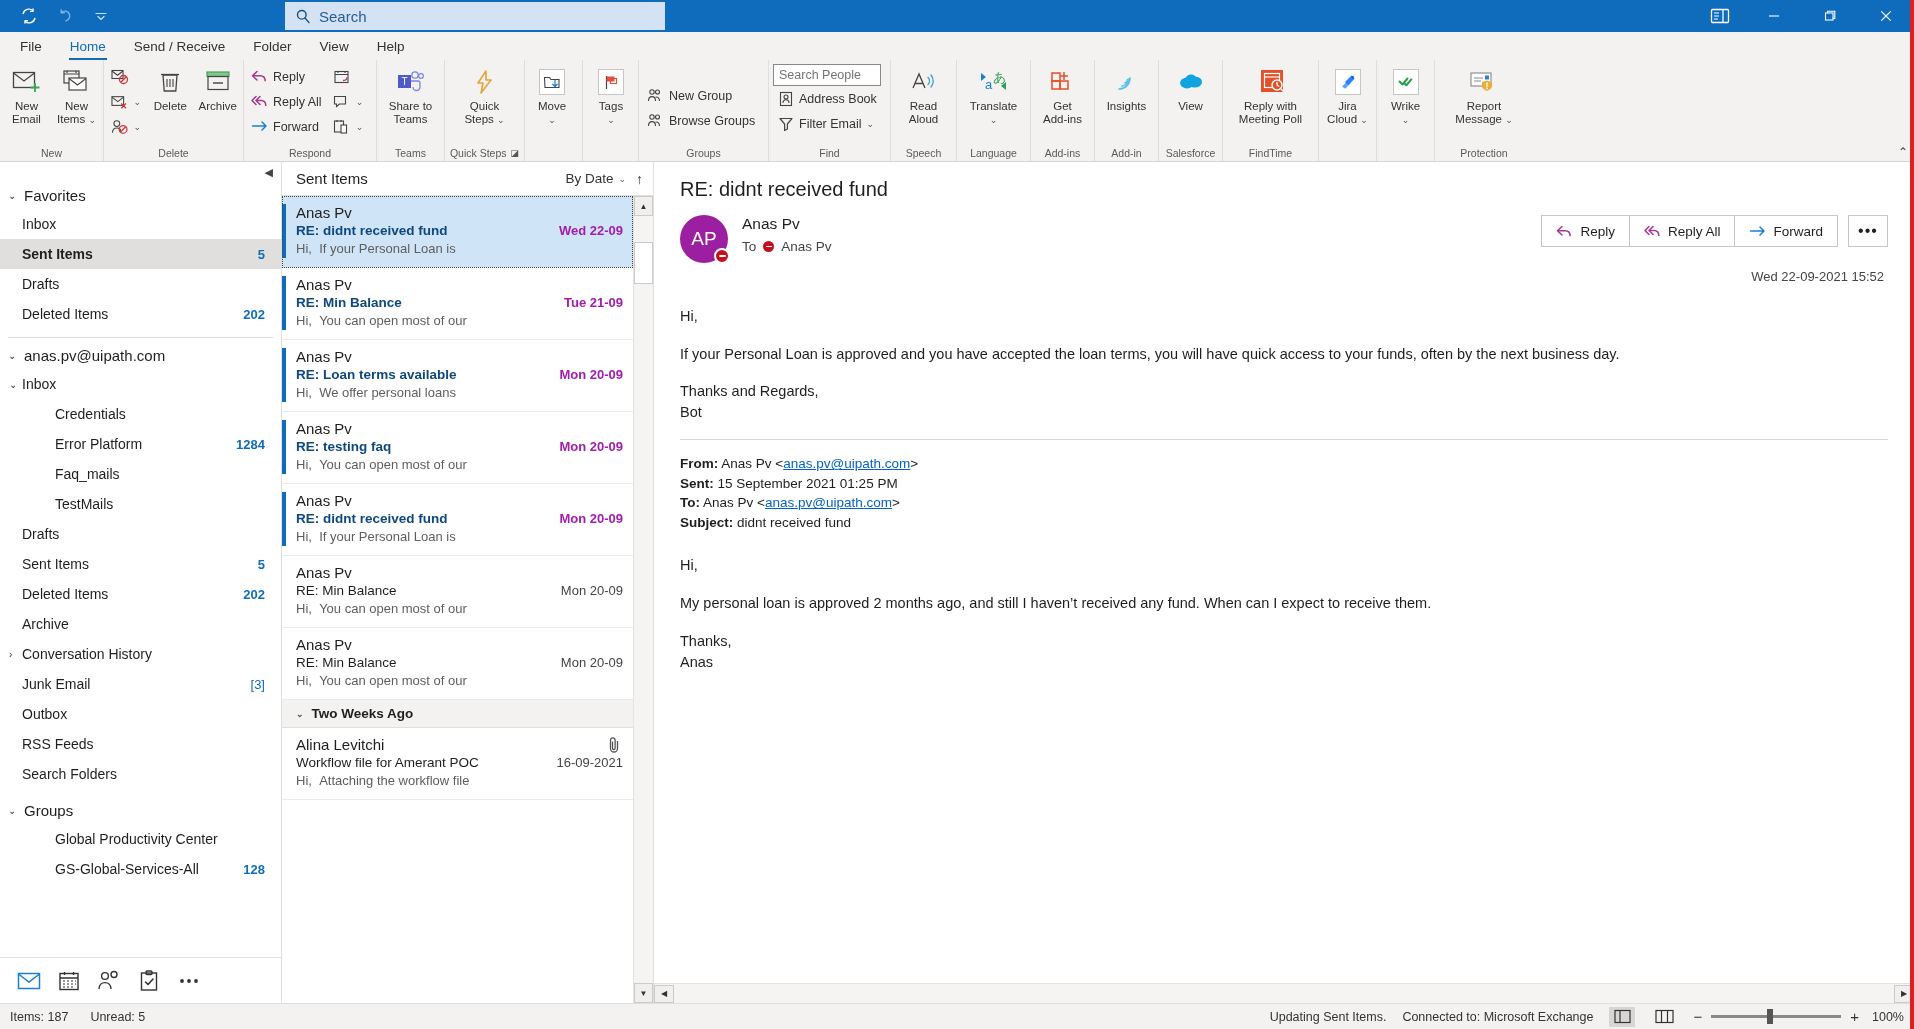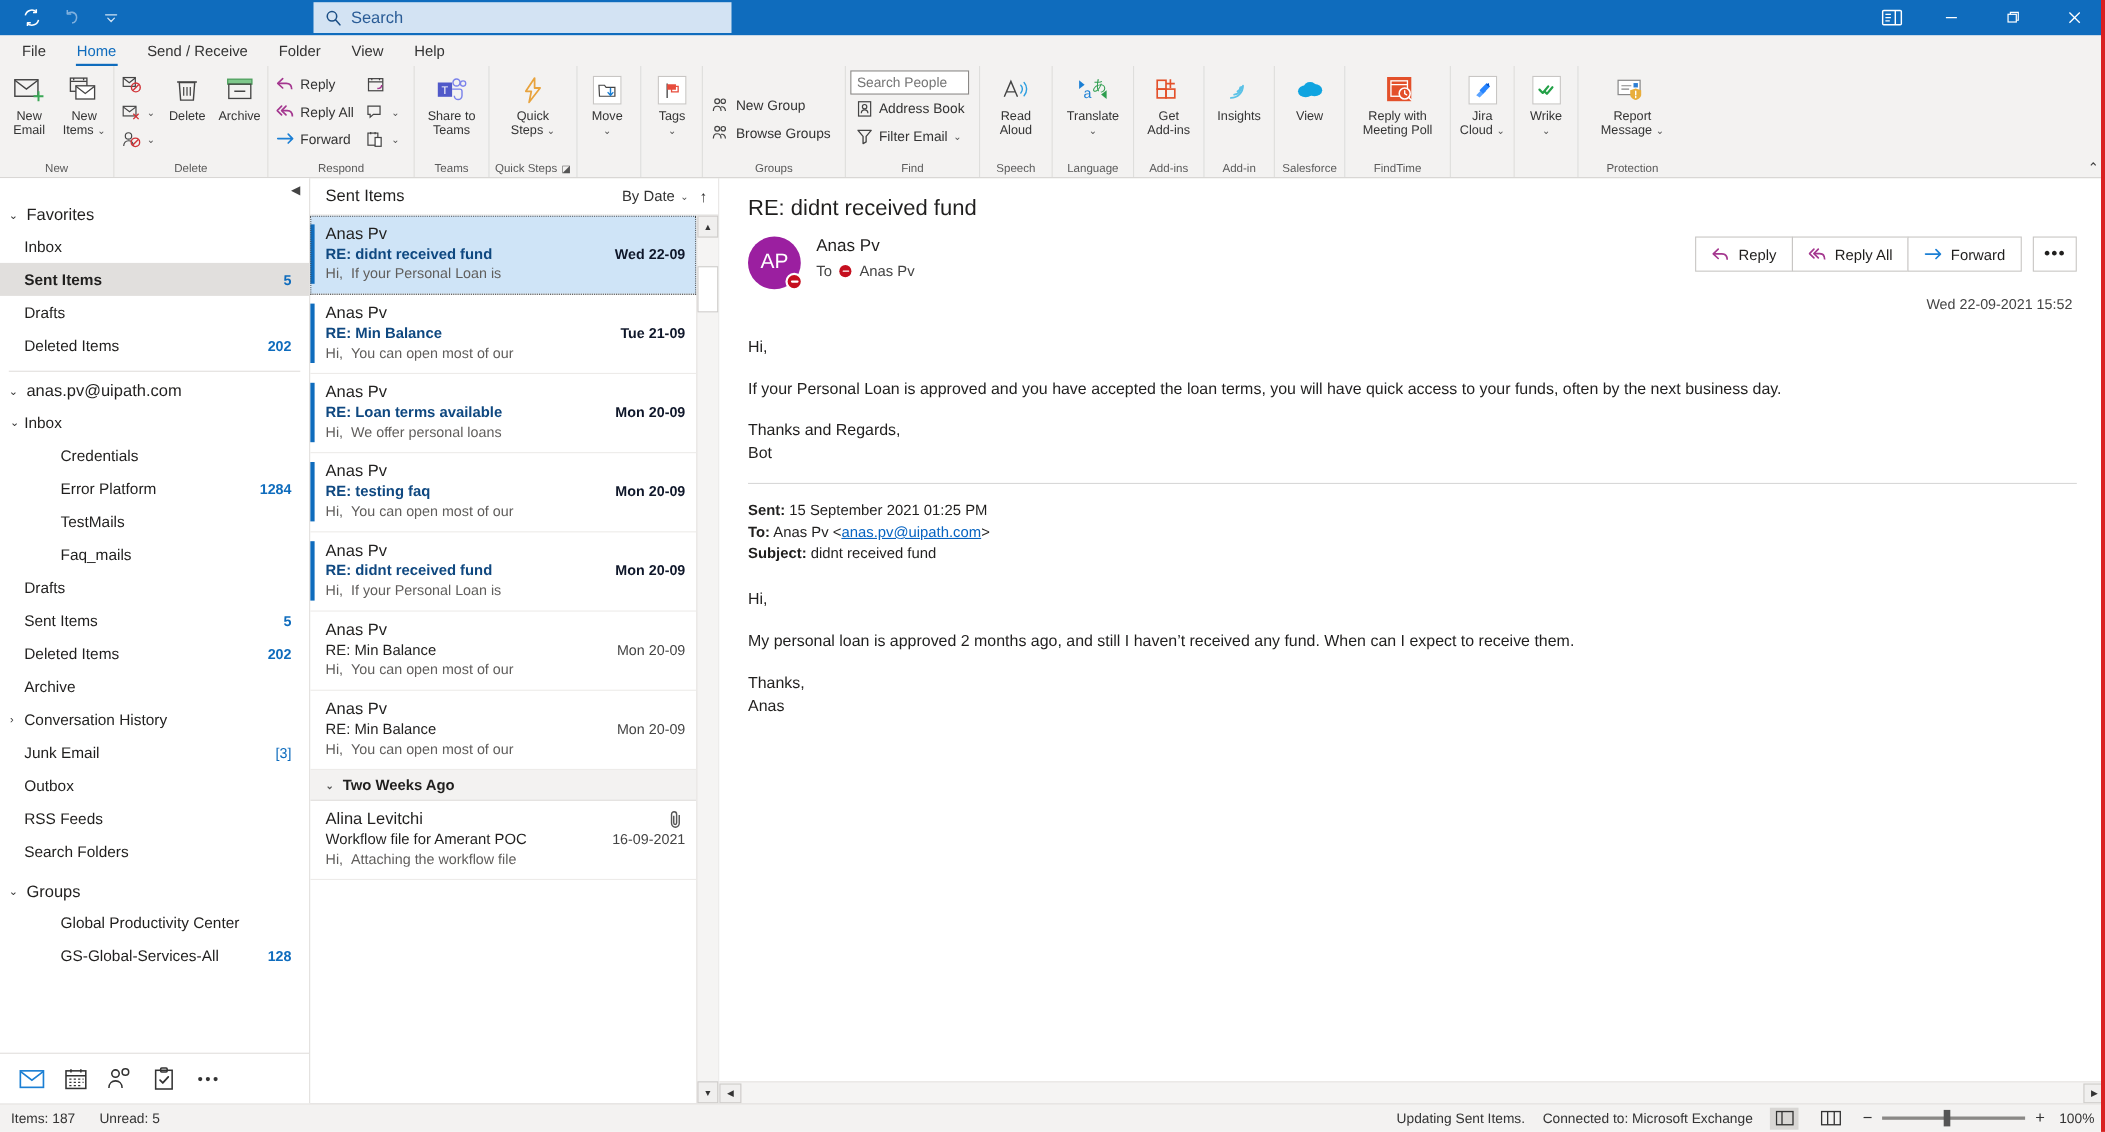--- a/index.html
+++ b/index.html
@@ -146,21 +146,21 @@
   .msg .bar { width: 4px; flex: 0 0 4px; background: #0f6cbd; margin-right: 10px; }
   .msg.sel { background: #cfe4f7; outline: 1px dotted #444; outline-offset: -1px; }
   .msg.sel .bar { background: #0f6cbd; }
   .msg.read .bar { background: transparent; }
   .msg .mc { flex: 1; min-width: 0; }
   .msg .r1 { display: flex; align-items: baseline; }
   .msg .sender { font-size: 15px; color: #201f1e; }
   .msg .r2 { display: flex; align-items: baseline; margin-top: 2px; }
   .msg .subj { font-size: 13.5px; color: #0f4880; font-weight: bold; flex: 1; overflow: hidden; white-space: nowrap; text-overflow: ellipsis; }
   .msg.read .subj { color: #201f1e; font-weight: normal; }
-  .msg .date { font-size: 13px; color: #0f172a; font-weight: bold; white-space: nowrap; margin-left: 8px; }
+  .msg .date { font-size: 13px; color: #a21caf; font-weight: bold; white-space: nowrap; margin-left: 8px; }
   .msg.read .date { color: #444; font-weight: normal; }
   .msg .prev { font-size: 13px; color: #605e5c; margin-top: 3px; white-space: nowrap; overflow: hidden; text-overflow: ellipsis; }
   .msg .prev .hi { color: #605e5c; }
   .msg .clip { position: absolute; right: 12px; top: 8px; color: #555; }
   .daygroup {
     background: #f3f2f1; padding: 6px 10px 6px 14px; font-size: 13.5px; font-weight: bold;
     color: #201f1e; display: flex; align-items: center; gap: 8px; border-bottom: 1px solid #e1dfdd;
   }
   .ml-scroll {
     width: 20px; flex: 0 0 20px; background: #f5f4f3; display: flex; flex-direction: column;
@@ -744,25 +744,25 @@
         </div>
         <div class="fitem indent2">
           <span class="lbl">Credentials</span>
           <span class="cnt"></span>
         </div>
         <div class="fitem indent2">
           <span class="lbl">Error Platform</span>
           <span class="cnt">1284</span>
         </div>
         <div class="fitem indent2">
+          <span class="lbl">Faq_mails</span>
+          <span class="cnt"></span>
+        </div>
+        <div class="fitem indent2">
           <span class="lbl">TestMails</span>
-          <span class="cnt"></span>
-        </div>
-        <div class="fitem indent2">
-          <span class="lbl">Faq_mails</span>
           <span class="cnt"></span>
         </div>
         <div class="fitem indent1">
           <span class="lbl">Drafts</span>
           <span class="cnt"></span>
         </div>
         <div class="fitem indent1">
           <span class="lbl">Sent Items</span>
           <span class="cnt">5</span>
         </div>
@@ -1057,20 +1057,24 @@
 
       <div class="rp-body">
         <p>Hi,</p>
         <p>If your Personal Loan is approved and you have accepted the loan terms, you will have quick access to your funds, often by the next business day.</p>
         <p style="margin-bottom:0">Thanks and Regards,</p>
         <p>Bot</p>
 
         <hr class="rp-hr">
 
         <div class="quoted">
+          <div>
+            <b>From:</b>
+            <span>Anas Pv &lt;</span><a href="#">anas.pv@uipath.com</a><span>&gt;</span>
+          </div>
           <div>
             <b>Sent:</b>
             <span>15 September 2021 01:25 PM</span>
           </div>
           <div>
             <b>To:</b>
             <span>Anas Pv &lt;</span><a href="#">anas.pv@uipath.com</a><span>&gt;</span>
           </div>
           <div>
             <b>Subject:</b>

